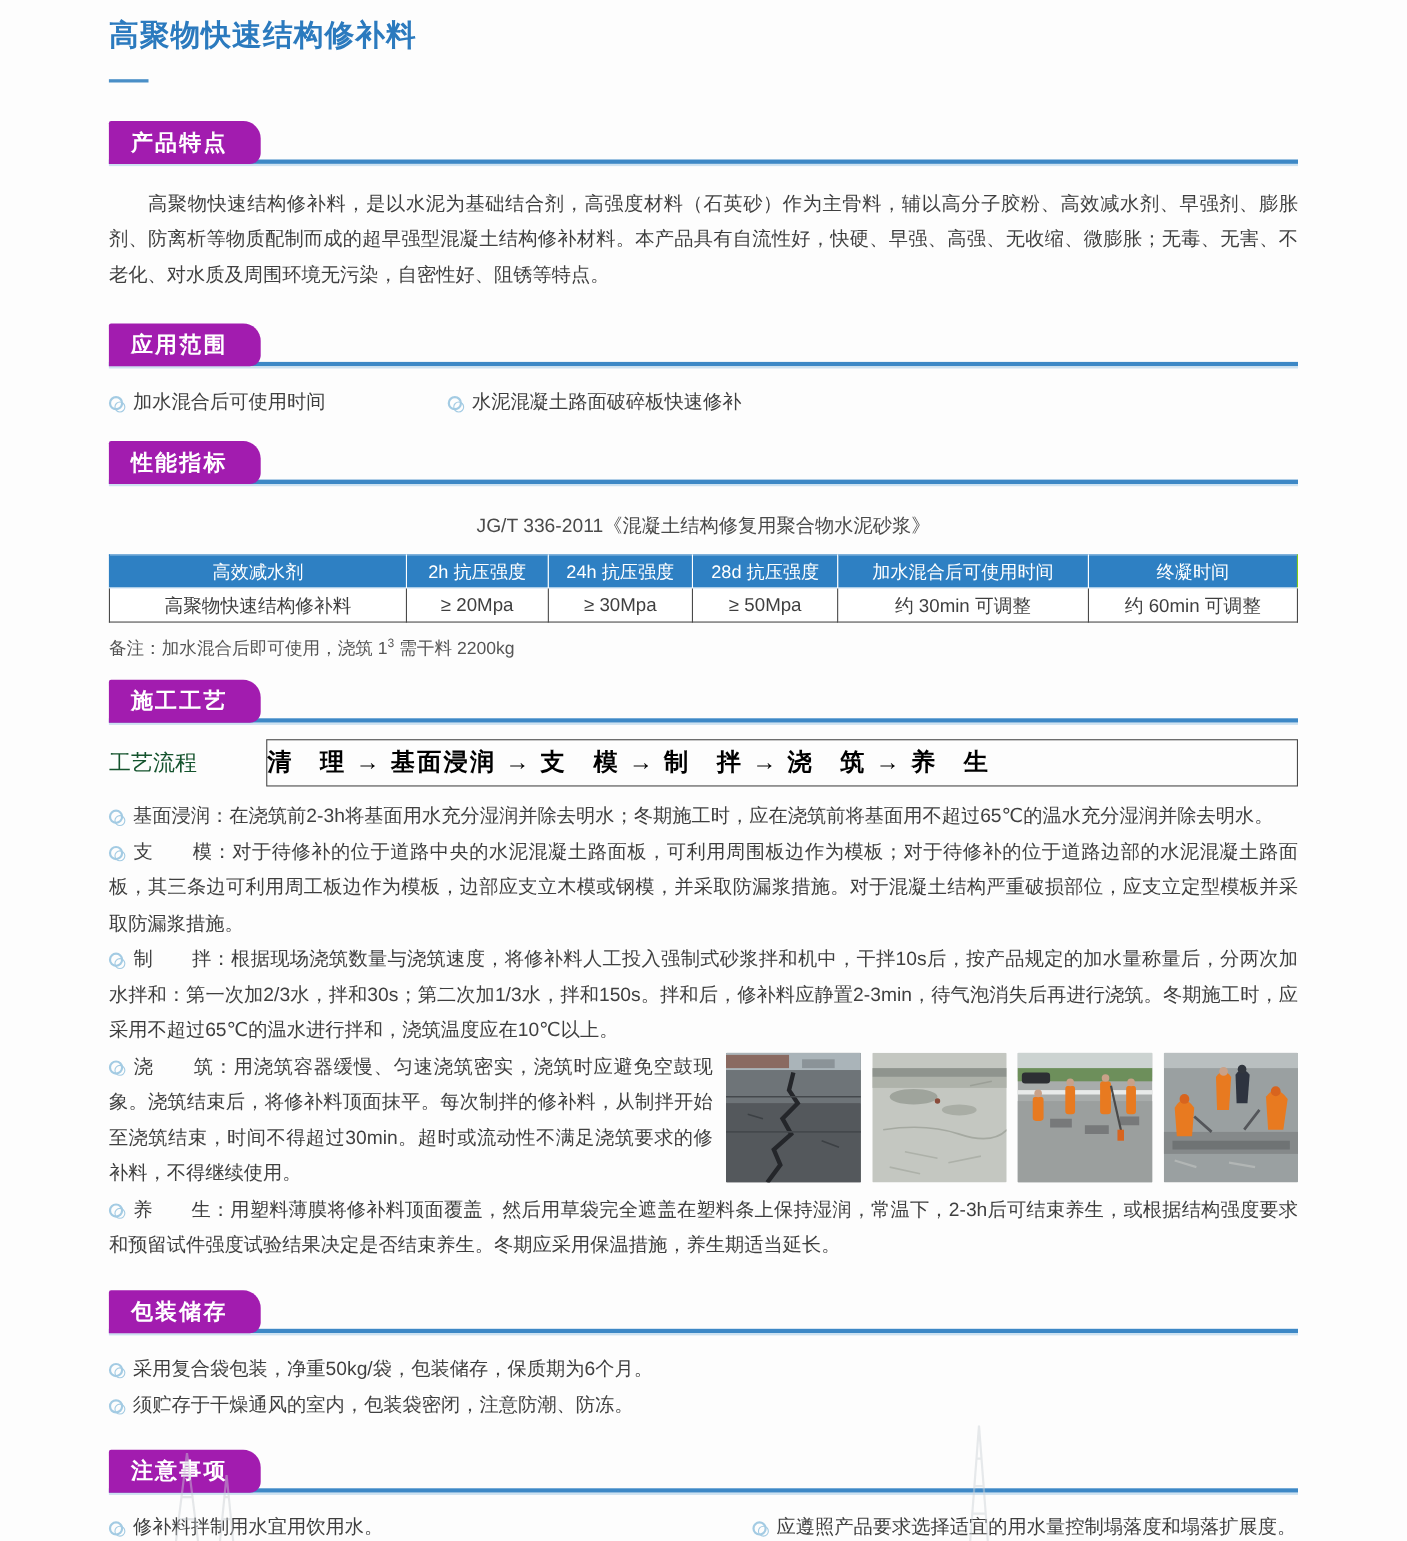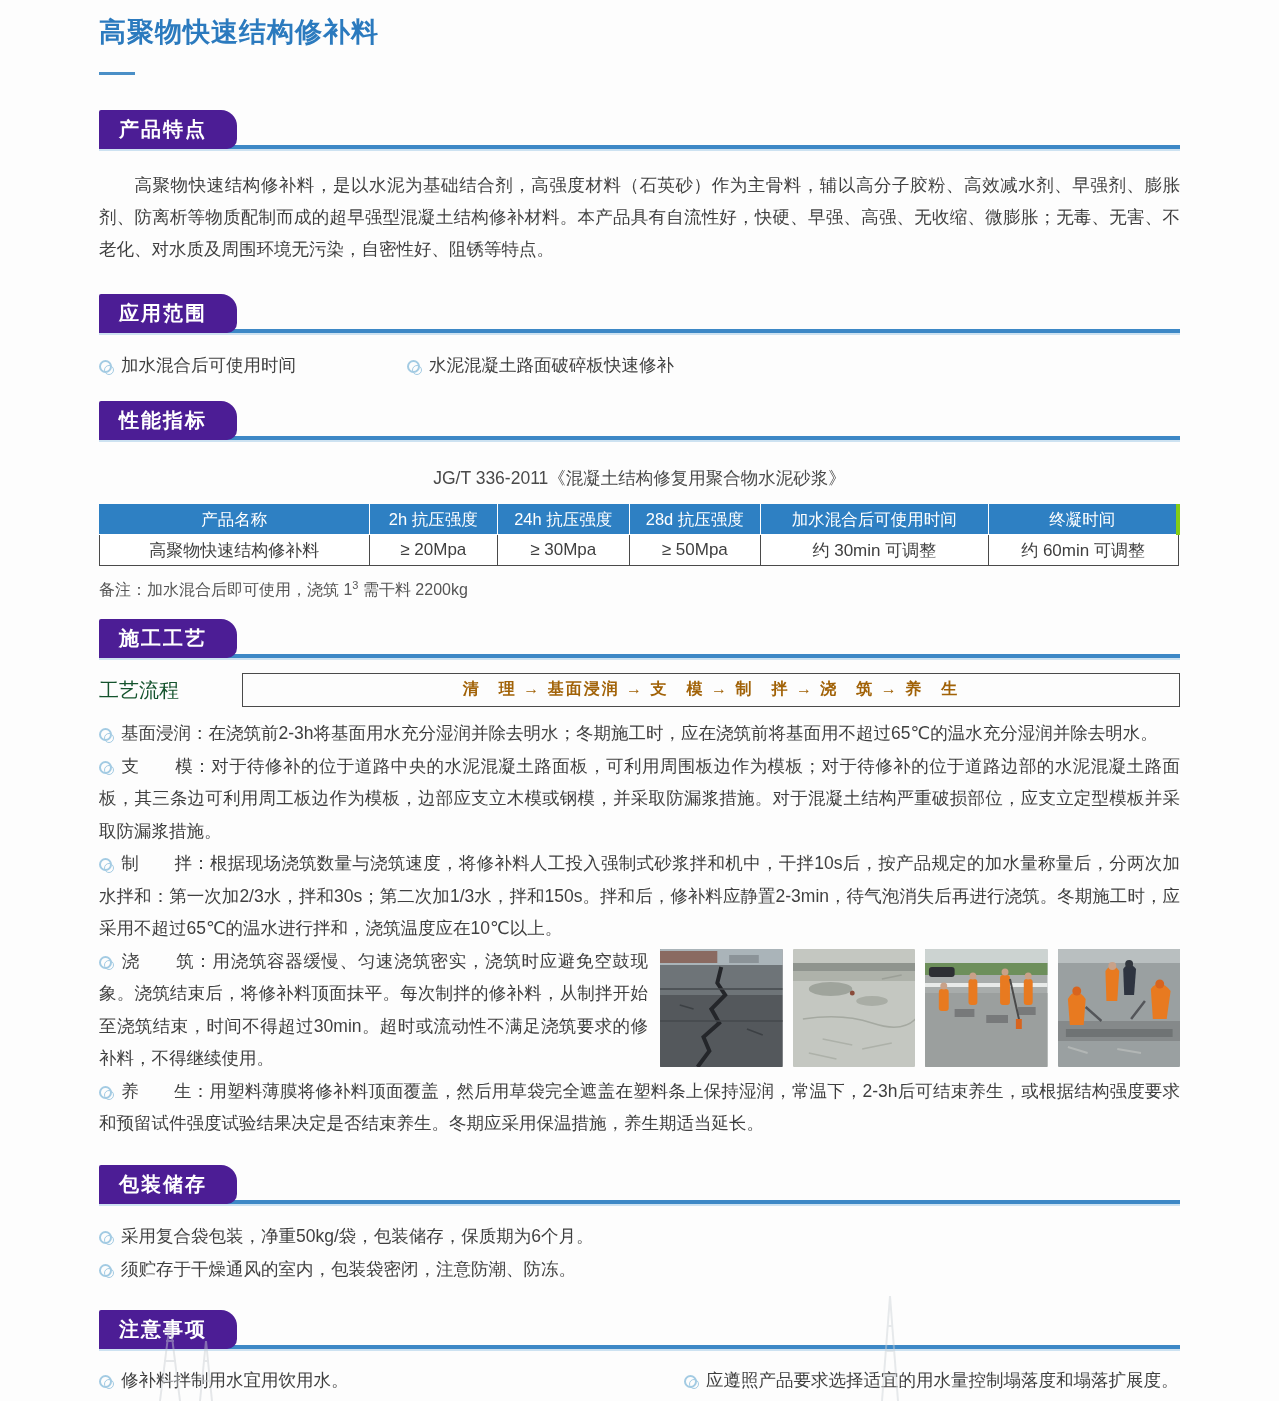--- a/index.html
+++ b/index.html
@@ -7,52 +7,52 @@
     font-family:"Liberation Sans","DejaVu Sans",sans-serif; color:#3f3f3f; }
   .page { position:relative; width:1209px; height:1401px; }
   .content { position:relative; margin:0 99px; width:1081px; padding-top:14px; }
 
   .doc-title { color:#2b7abe; font-size:27px; font-weight:bold; letter-spacing:1px; }
   .title-underline { width:36px; height:3px; background:#4a8fc7; margin-top:22px; }
 
   .sec { position:relative; height:39px; }
   .sec .rule { position:absolute; left:0; right:0; bottom:2px; height:4px; background:#3d88c6; }
   .sec .rule-light { position:absolute; left:0; right:0; bottom:0; height:2px; background:#cde2f1; }
-  .sec .tab { position:absolute; left:0; bottom:2px; background:#4c1d95; color:#ffffff;
+  .sec .tab { position:absolute; left:0; bottom:2px; background:#a21caf; color:#ffffff;
     font-size:20px; font-weight:bold; letter-spacing:2px; padding:6px 30px 6px 20px;
     border-radius:2px 16px 10px 0; }
 
   .para { font-size:17.5px; line-height:32px; text-align:justify; margin-top:18px; }
   .indent { display:inline-block; width:2em; }
 
   .bullet { display:inline-block; width:13px; height:13px; border:2.5px solid #a3cbe3;
     border-radius:50%; position:relative; vertical-align:-2px; margin-right:9px; }
   .bullet::after { content:""; position:absolute; left:2.5px; top:2.5px; width:8px; height:8px;
     border:1.5px solid #a3cbe3; border-radius:50%; }
 
   .app-row { display:flex; margin-top:18px; font-size:17.5px; }
   .app-item:first-child { width:308px; }
 
   .std-line { text-align:center; font-size:17.5px; margin-top:24px; color:#4a4a4a; }
 
   table.perf { width:100%; border-collapse:collapse; margin-top:14px; table-layout:fixed; }
   table.perf th { background:#2e80c3; color:#fff; font-size:16.5px; font-weight:normal;
     height:30px; border:1px solid #ffffff; border-top:1px solid #2e80c3; }
   table.perf th:first-child { border-left:1px solid #2e80c3; }
-  table.perf th:last-child { border-right:4px solid #84cc16; }
+  table.perf th:last-child { border-right:1px solid #84cc16; }
   table.perf td { background:#fff; font-size:17px; height:31px; text-align:center;
     border:1px solid #4a4a4a; }
   col.c1{width:25%} col.c2{width:11.9%} col.c3{width:12.2%} col.c4{width:12.2%} col.c5{width:21.1%} col.c6{width:17.6%}
   .tbl-note { font-size:16px; color:#555; margin-top:13px; }
   .tbl-note sup { font-size:11px; }
 
   .flow-row { display:flex; align-items:center; margin-top:13px; }
   .flow-label { font-size:20px; color:#14532d; width:143px; flex:none; }
-  .flow-box { flex:1; border:1.5px solid #4a4a4a; text-align:center; font-size:16px;
-    font-weight:600; padding:5px 0 6px; letter-spacing:2px; color:#a16207; }
+  .flow-box { flex:1; border:1.5px solid #4a4a4a; font-size:22px;
+    font-weight:600; padding:5px 0 6px; letter-spacing:2px; color:#000000; }
 
   .steps { margin-top:10px; }
   .step { font-size:17.5px; line-height:32.5px; text-align:justify; }
   .photos { float:right; width:520px; height:118px; margin:4px 0 4px 12px; display:flex; gap:10px; }
   .photos svg { flex:1; height:118px; border-radius:1px; }
 
   .pk-item, .note-item { font-size:17.5px; line-height:33px; }
   .pk-list { margin-top:14px; }
   .notes-grid { display:grid; grid-template-columns:585px 1fr; margin-top:12px; }
   .note-item { line-height:34px; }
@@ -95,21 +95,21 @@
       <colgroup>
           <col class="c1">
           <col class="c2">
           <col class="c3">
           <col class="c4">
           <col class="c5">
           <col class="c6">
         </colgroup>
       <thead>
         <tr>
-          <th>产品名称</th>
+          <th>高效减水剂</th>
           <th>2h 抗压强度</th>
           <th>24h 抗压强度</th>
           <th>28d 抗压强度</th>
           <th>加水混合后可使用时间</th>
           <th>终凝时间</th>
         </tr>
       </thead>
       <tbody>
         <tr>
           <td>高聚物快速结构修补料</td>

